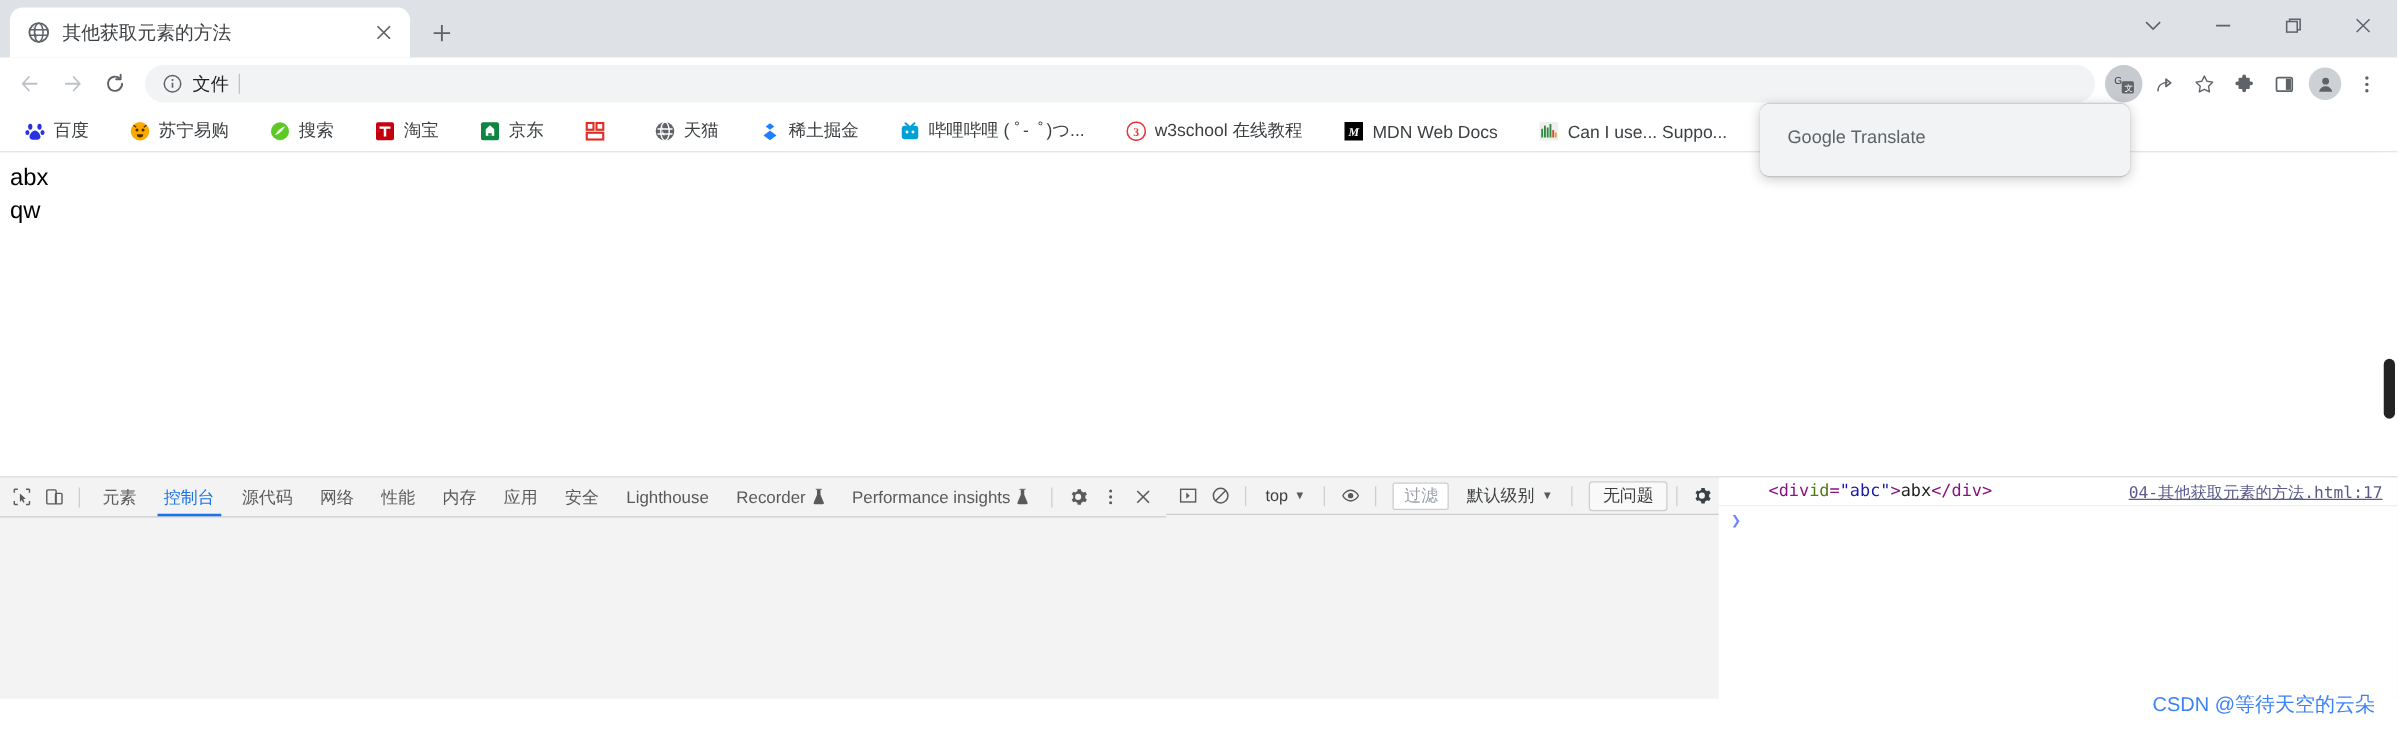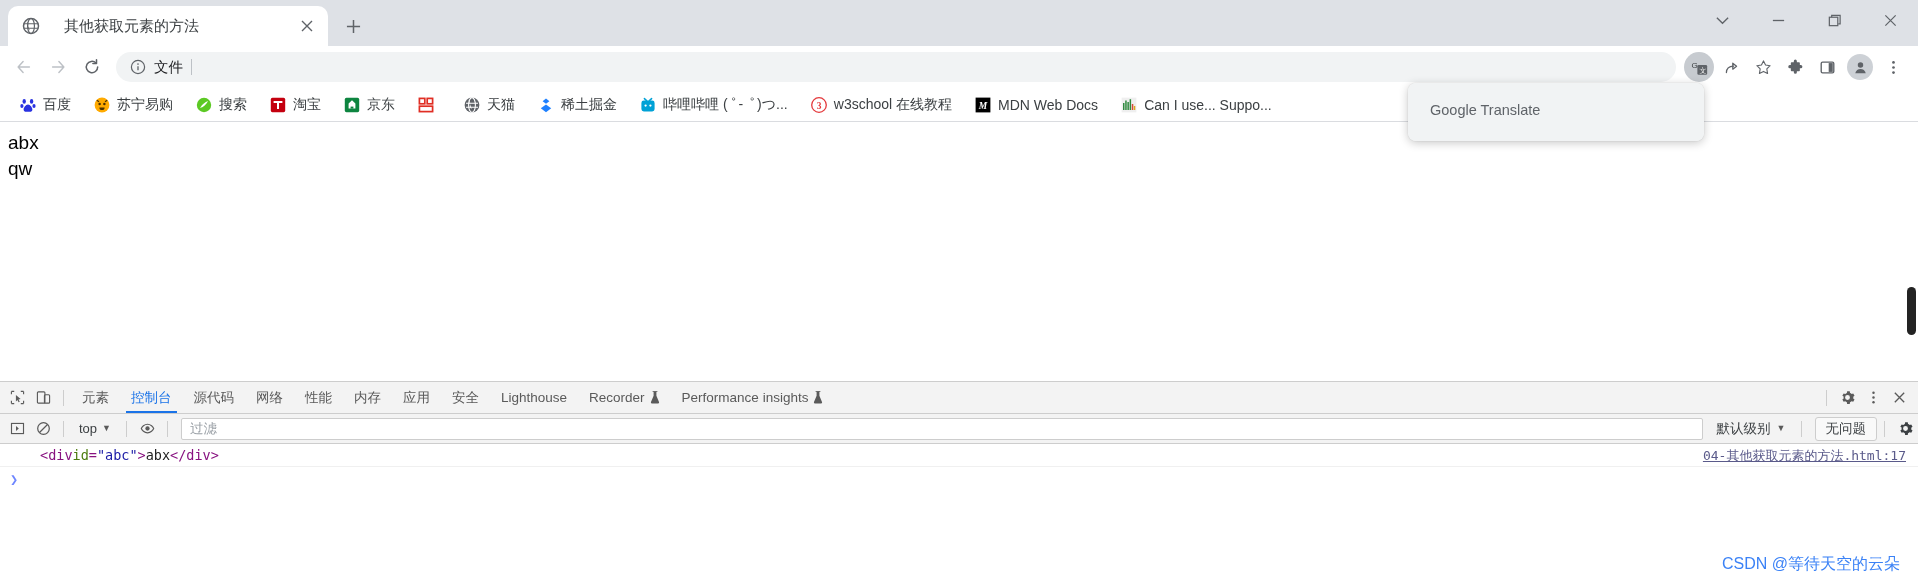--- a/index.html
+++ b/index.html
@@ -22,21 +22,21 @@
   }
   .tab {
     position: relative;
     display: flex;
     align-items: center;
     height: 40px;
     width: 320px;
     background: #fff;
     border-radius: 10px 10px 0 0;
     padding: 0 10px 0 14px;
-    gap: 24px;
+    gap: 10px;
   }
   .tab-favicon { width: 18px; height: 18px; flex: 0 0 18px; display:block; }
   .tab-title {
     flex: 1 1 auto;
     font-size: 15px;
     color: #3c4043;
     white-space: nowrap;
     overflow: hidden;
     text-overflow: ellipsis;
   }
@@ -125,21 +125,21 @@
   .avatar-btn svg { width: 15px; height: 15px; }
 
   
   .bookmarks {
     height: 34px;
     background: #fff;
     border-bottom: 1px solid #dadce0;
     display: flex;
     align-items: center;
     padding-left: 12px;
-    gap: 7px;
+    gap: 17px;
     overflow: hidden;
   }
   .bm {
     display: flex;
     align-items: center;
     gap: 7px;
     height: 26px;
     padding: 0 8px;
     border-radius: 4px;
     white-space: nowrap;
@@ -233,21 +233,21 @@
     padding: 18px 22px 22px 22px;
   }
   .gt-brand { font-size: 14.5px; color: #5f6368; }
 
   
   .devtools {
     border-top: 1px solid #cdcdcd;
     background: #f3f3f3;
     height: 178px;
     display: flex;
-    flex-direction: column;
+    flex-direction: row;
   }
   .dt-tabbar {
     height: 32px;
     display: flex;
     align-items: center;
     border-bottom: 1px solid #cdcdcd;
     padding-left: 4px;
     background: #f3f3f3;
   }
   .dt-ico {

